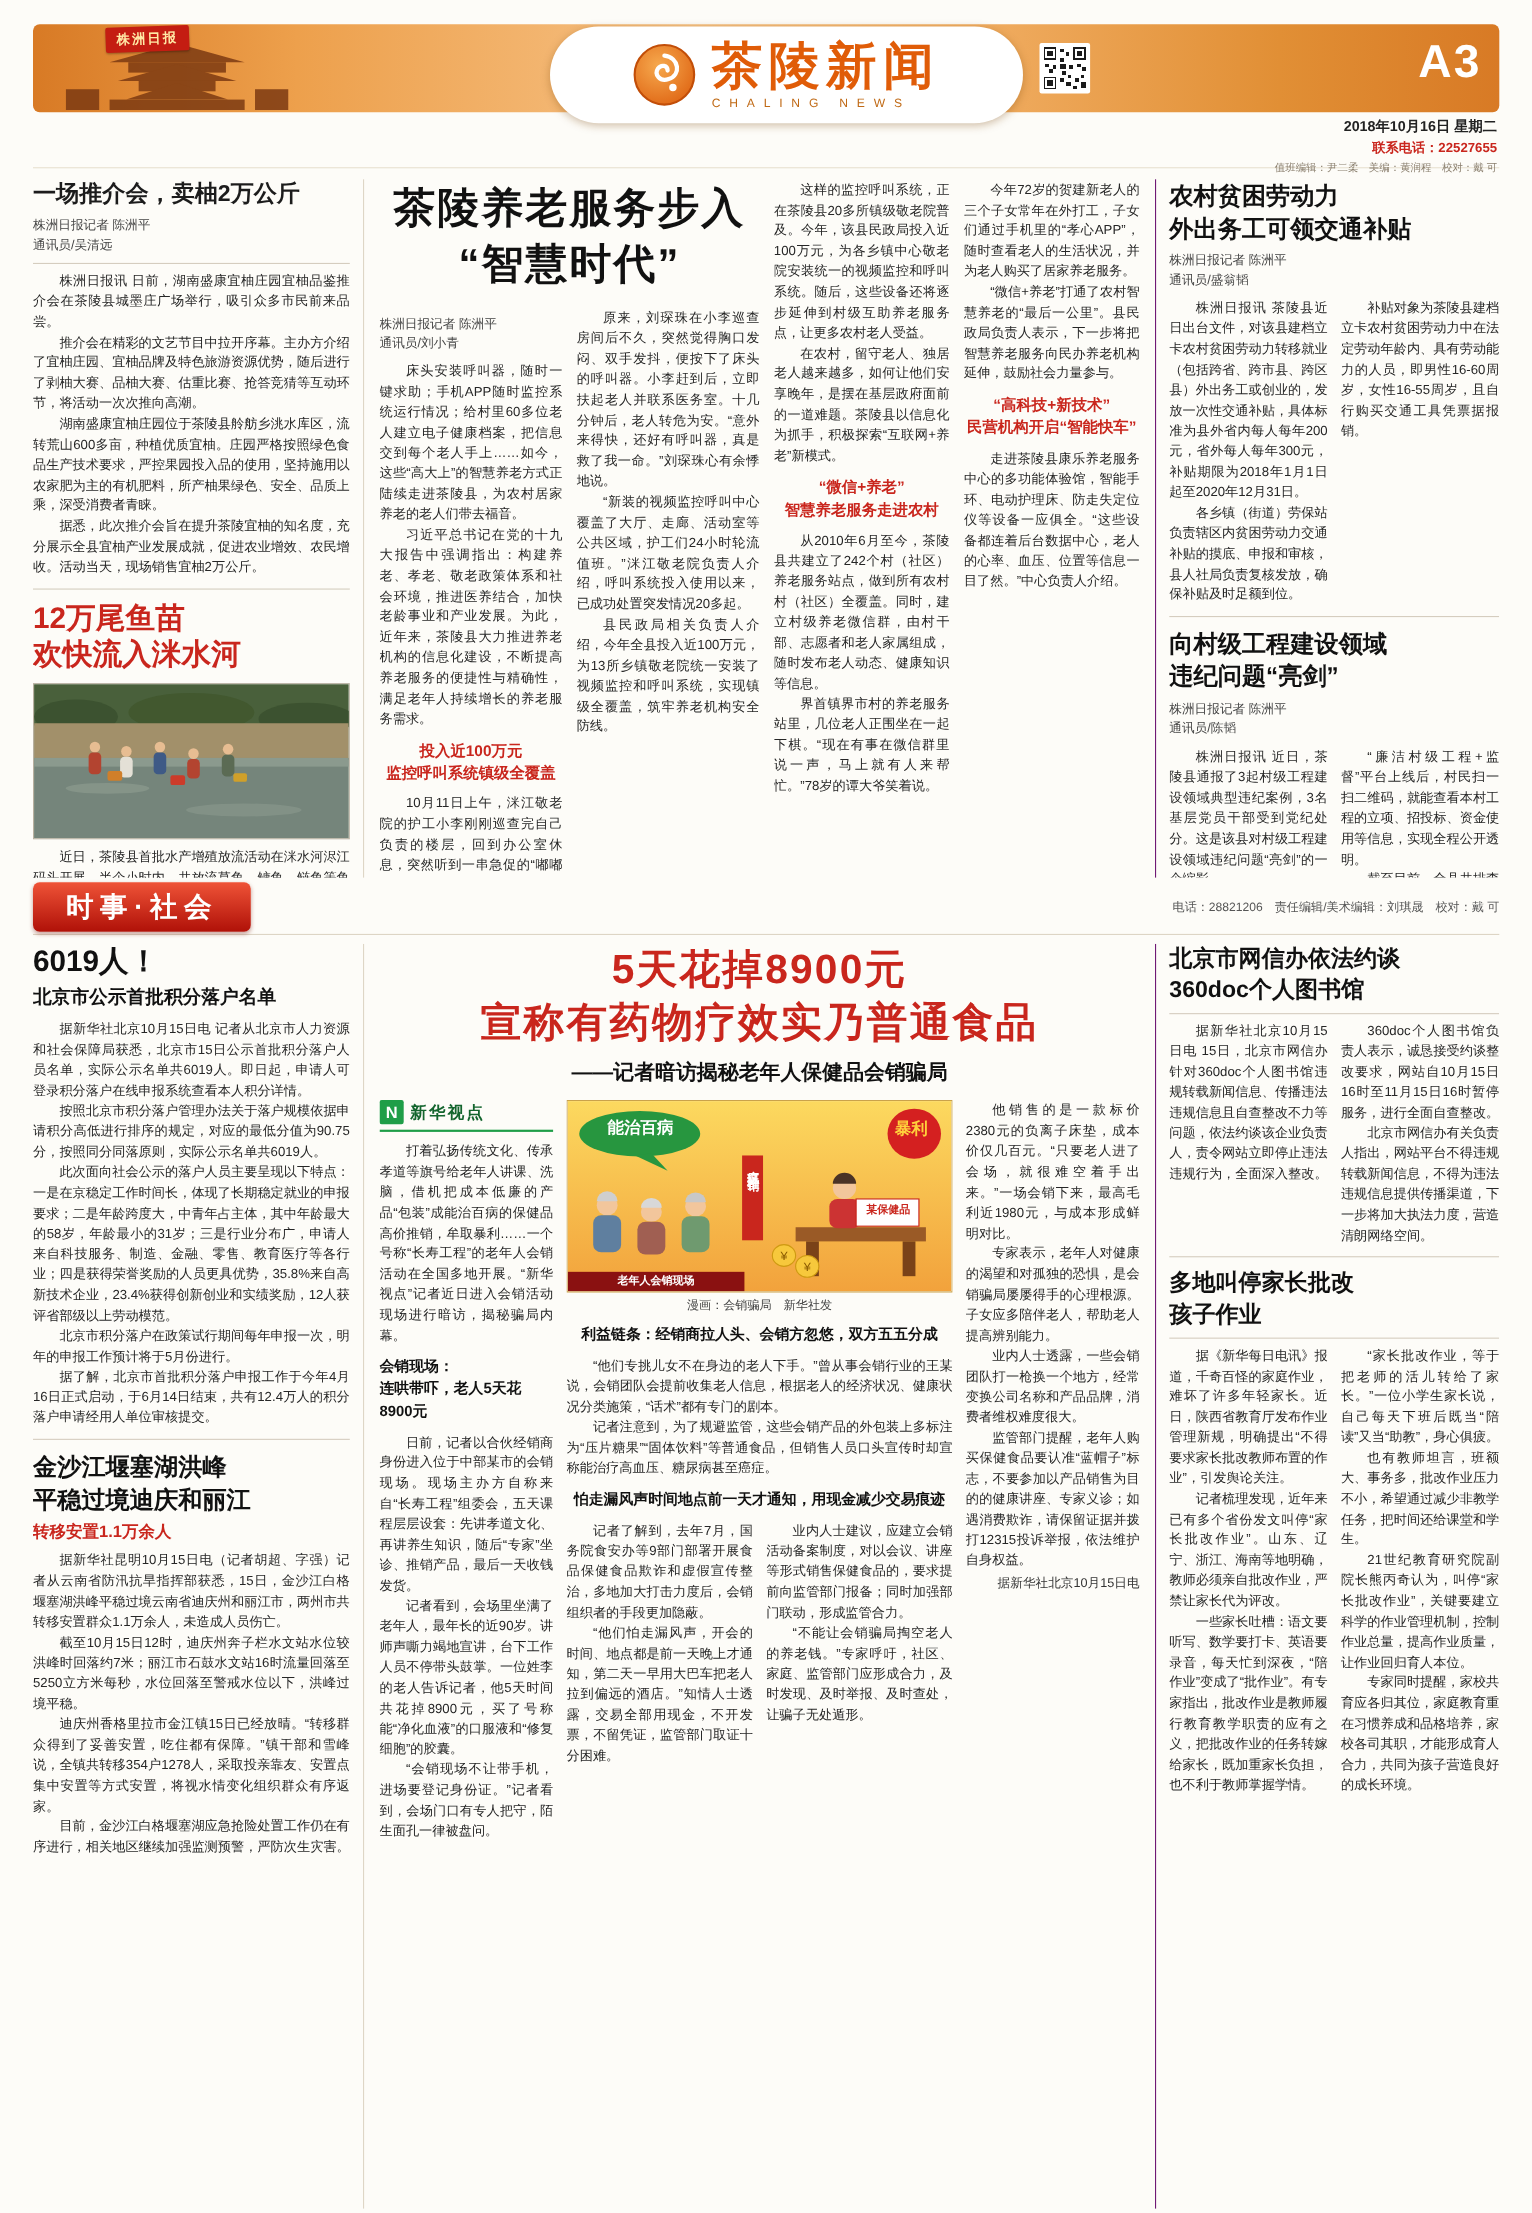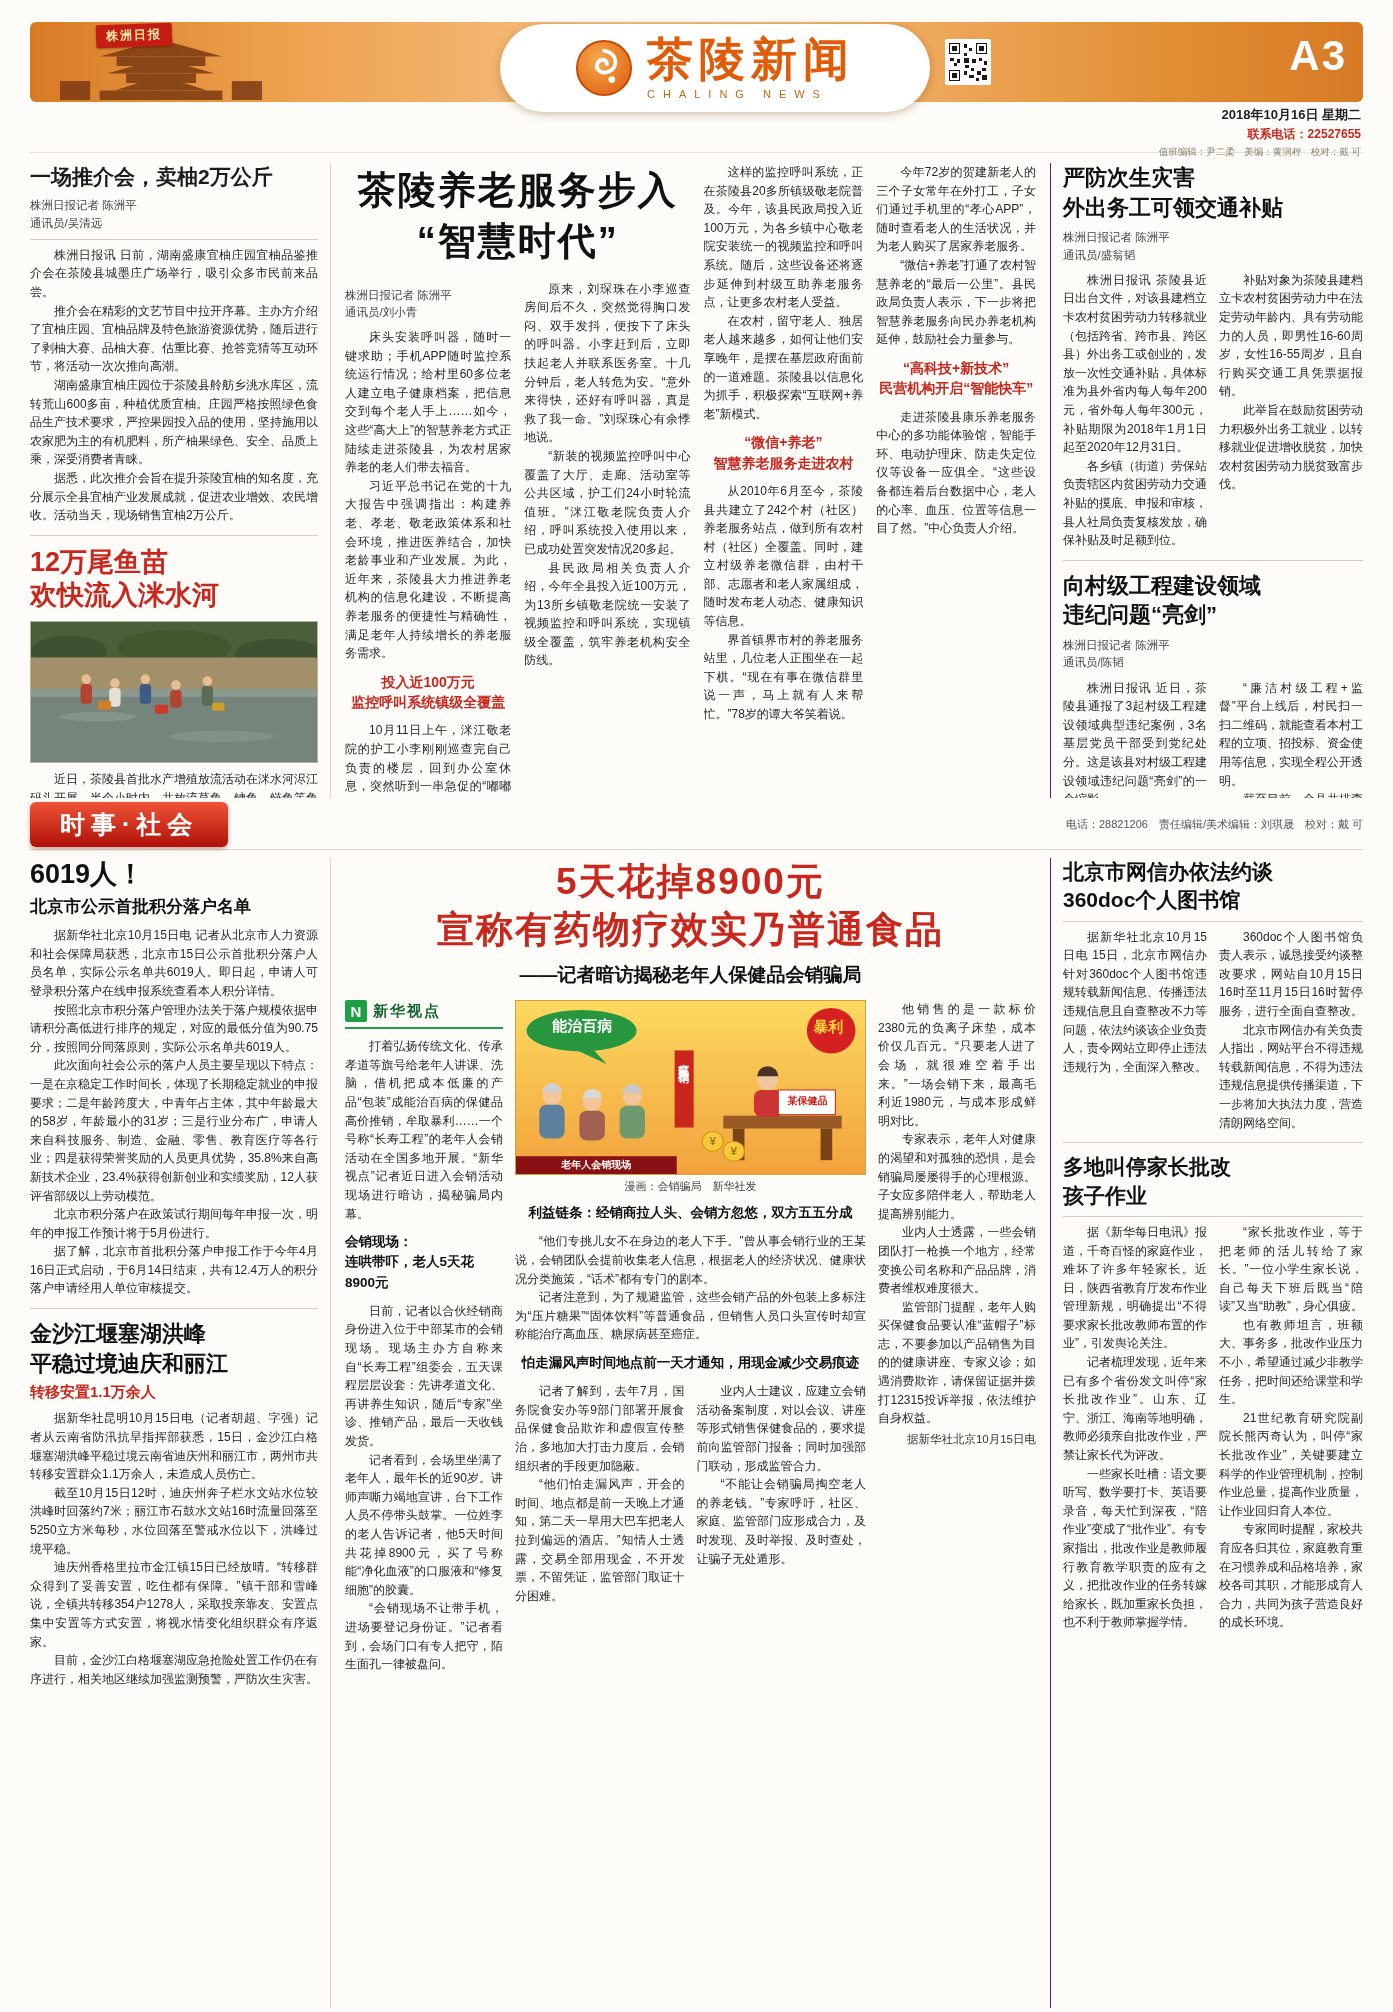--- a/index.html
+++ b/index.html
@@ -294,35 +294,34 @@
           <div class="body">
               <p>走进茶陵县康乐养老服务中心的多功能体验馆，智能手环、电动护理床、防走失定位仪等设备一应俱全。“这些设备都连着后台数据中心，老人的心率、血压、位置等信息一目了然。”中心负责人介绍。</p>
             </div>
         </div>
       </article>
     </div>
 
     <div class="col col-right">
       <article>
         <h2 class="t-md">
-          <div>严防次生灾害</div>
+          <div>农村贫困劳动力</div>
           <div>外出务工可领交通补贴</div>
         </h2>
         <div class="byline">
           <div>株洲日报记者 陈洲平</div>
           <div>通讯员/盛翁韬</div>
         </div>
         <div class="minicols">
           <div class="body">
               <p>株洲日报讯 茶陵县近日出台文件，对该县建档立卡农村贫困劳动力转移就业（包括跨省、跨市县、跨区县）外出务工或创业的，发放一次性交通补贴，具体标准为县外省内每人每年200元，省外每人每年300元，补贴期限为2018年1月1日起至2020年12月31日。</p>
               <p>各乡镇（街道）劳保站负责辖区内贫困劳动力交通补贴的摸底、申报和审核，县人社局负责复核发放，确保补贴及时足额到位。</p>
             </div>
           <div class="body">
               <p>补贴对象为茶陵县建档立卡农村贫困劳动力中在法定劳动年龄内、具有劳动能力的人员，即男性16-60周岁，女性16-55周岁，且自行购买交通工具凭票据报销。</p>
-              <p>此举旨在鼓励贫困劳动力积极外出务工就业，以转移就业促进增收脱贫，加快农村贫困劳动力脱贫致富步伐。</p>
             </div>
         </div>
       </article>
       <div class="divider"></div>
       <article>
         <h2 class="t-md">
           <div>向村级工程建设领域</div>
           <div>违纪问题“亮剑”</div>
         </h2>
         <div class="byline">

